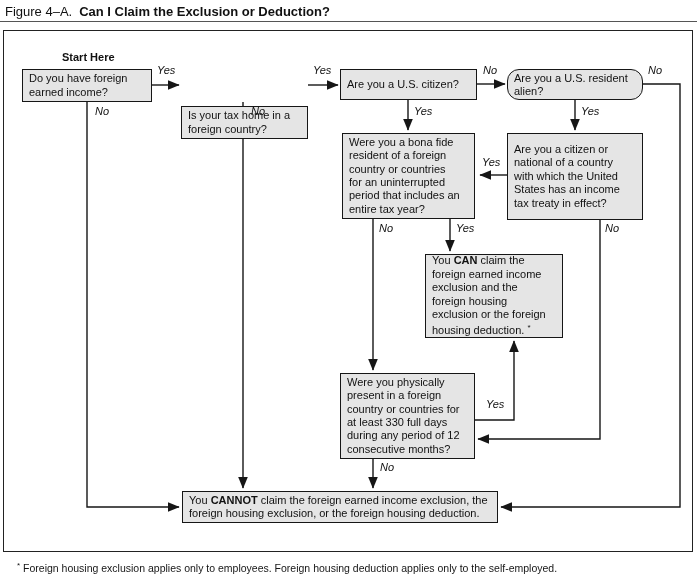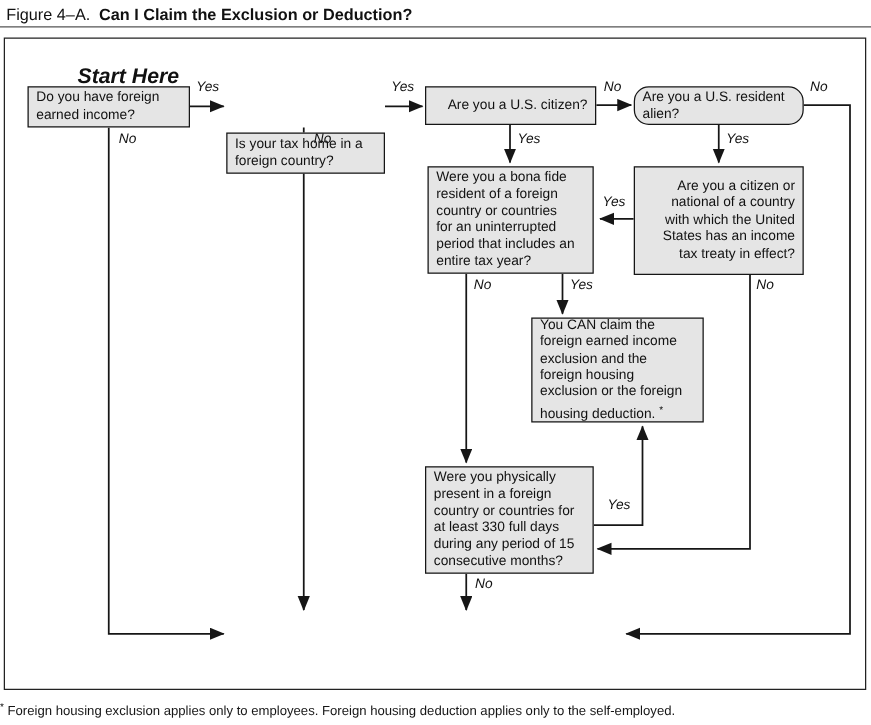--- a/index.html
+++ b/index.html
@@ -13,26 +13,26 @@
   .title-rule { position:absolute; left:0; top:21px; width:697px; border-top:1.4px solid #555; }
   .frame { position:absolute; left:3px; top:30px; width:690px; height:522px;
            border:1.4px solid #222; box-sizing:border-box; }
   svg.connectors { position:absolute; left:0; top:0; pointer-events:none; }
   .node {
     position:absolute; box-sizing:border-box; background:#e5e5e5;
     border:1.5px solid #161616; font-size:11px; line-height:13.4px;
     display:flex; flex-direction:column; justify-content:center;
     padding:2px 6px; white-space:pre-line;
   }
-  .node.center { text-align:right; }
-  .node b { font-weight:normal; }
+  .node.center { text-align:left; }
+  .node b { font-weight:bold; }
   sup.mark { font-size:8px; vertical-align:4px; }
   .lbl { position:absolute; font-size:11px; font-style:italic; white-space:nowrap;text-align:right; }
-  .start { position:absolute; font-size:17px; font-style:italic; font-weight:bold; white-space:nowrap; }
-  .footnote { position:absolute; left:0; top:561px; font-size:10.5px; color:#161616; }
+  .start { position:absolute; font-size:11px; font-weight:bold; white-space:nowrap; }
+  .footnote { position:absolute; left:17px; top:561px; font-size:10.5px; color:#161616; }
 </style>
 </head>
 <body>
 
 <div id="stage">
 
   <div class="title">
     <span class="prefix">Figure 4–A.</span><span class="main">Can I Claim the Exclusion or Deduction?</span>
   </div>
   <div class="title-rule"></div>
@@ -76,42 +76,46 @@
   <div class="node" style="left:507px; top:69px; width:136px; height:31px; padding:1px 6px; line-height:13px;border-radius:12px;">Are you a U.S. resident
 alien?</div>
 
   <div class="node" style="left:342px; top:133px; width:133px; height:86px;">Were you a bona fide
 resident of a foreign
 country or countries
 for an uninterrupted
 period that includes an
 entire tax year?</div>
 
-  <div class="node" style="left:507px; top:133px; width:136px; height:87px;text-align:right;">Are you a citizen or
+  <div class="node" style="left:507px; top:133px; width:136px; height:87px;">Are you a citizen or
 national of a country
 with which the United
 States has an income
 tax treaty in effect?</div>
 
   <div class="node" style="left:425px; top:254px; width:138px; height:84px;">
     <div><span>You </span><b>CAN</b><span> claim the
 foreign earned income
 exclusion and the
 foreign housing
 exclusion or the foreign
 housing deduction. </span><sup class="mark">*</sup></div>
   </div>
 
   <div class="node" style="left:340px; top:373px; width:135px; height:86px;">Were you physically
 present in a foreign
 country or countries for
 at least 330 full days
-during any period of 15
+during any period of 12
 consecutive months?</div>
 
+  <div class="node" style="left:182px; top:491px; width:316px; height:32px;">
+    <div><span>You </span><b>CANNOT</b><span> claim the foreign earned income exclusion, the
+foreign housing exclusion, or the foreign housing deduction.</span></div>
+  </div>
 
   <span class="lbl" style="left:157px; top:64px;">Yes</span>
   <span class="lbl" style="left:313px; top:64px;">Yes</span>
   <span class="lbl" style="left:483px; top:64px;">No</span>
   <span class="lbl" style="left:648px; top:64px;">No</span>
   <span class="lbl" style="left:95px;  top:105px;">No</span>
   <span class="lbl" style="left:251px; top:105px;">No</span>
   <span class="lbl" style="left:414px; top:105px;">Yes</span>
   <span class="lbl" style="left:581px; top:105px;">Yes</span>
   <span class="lbl" style="left:482px; top:156px;">Yes</span>

